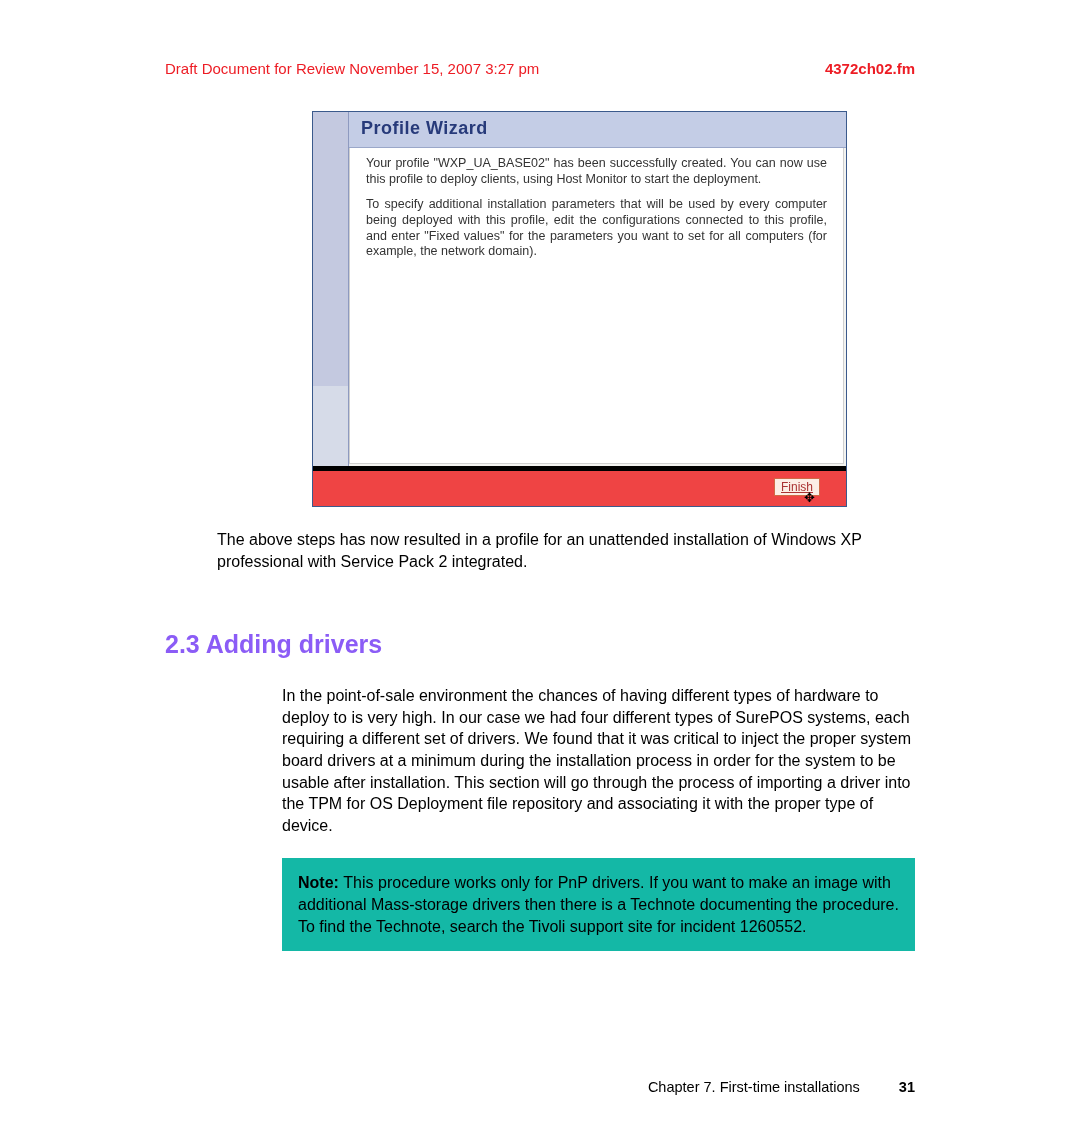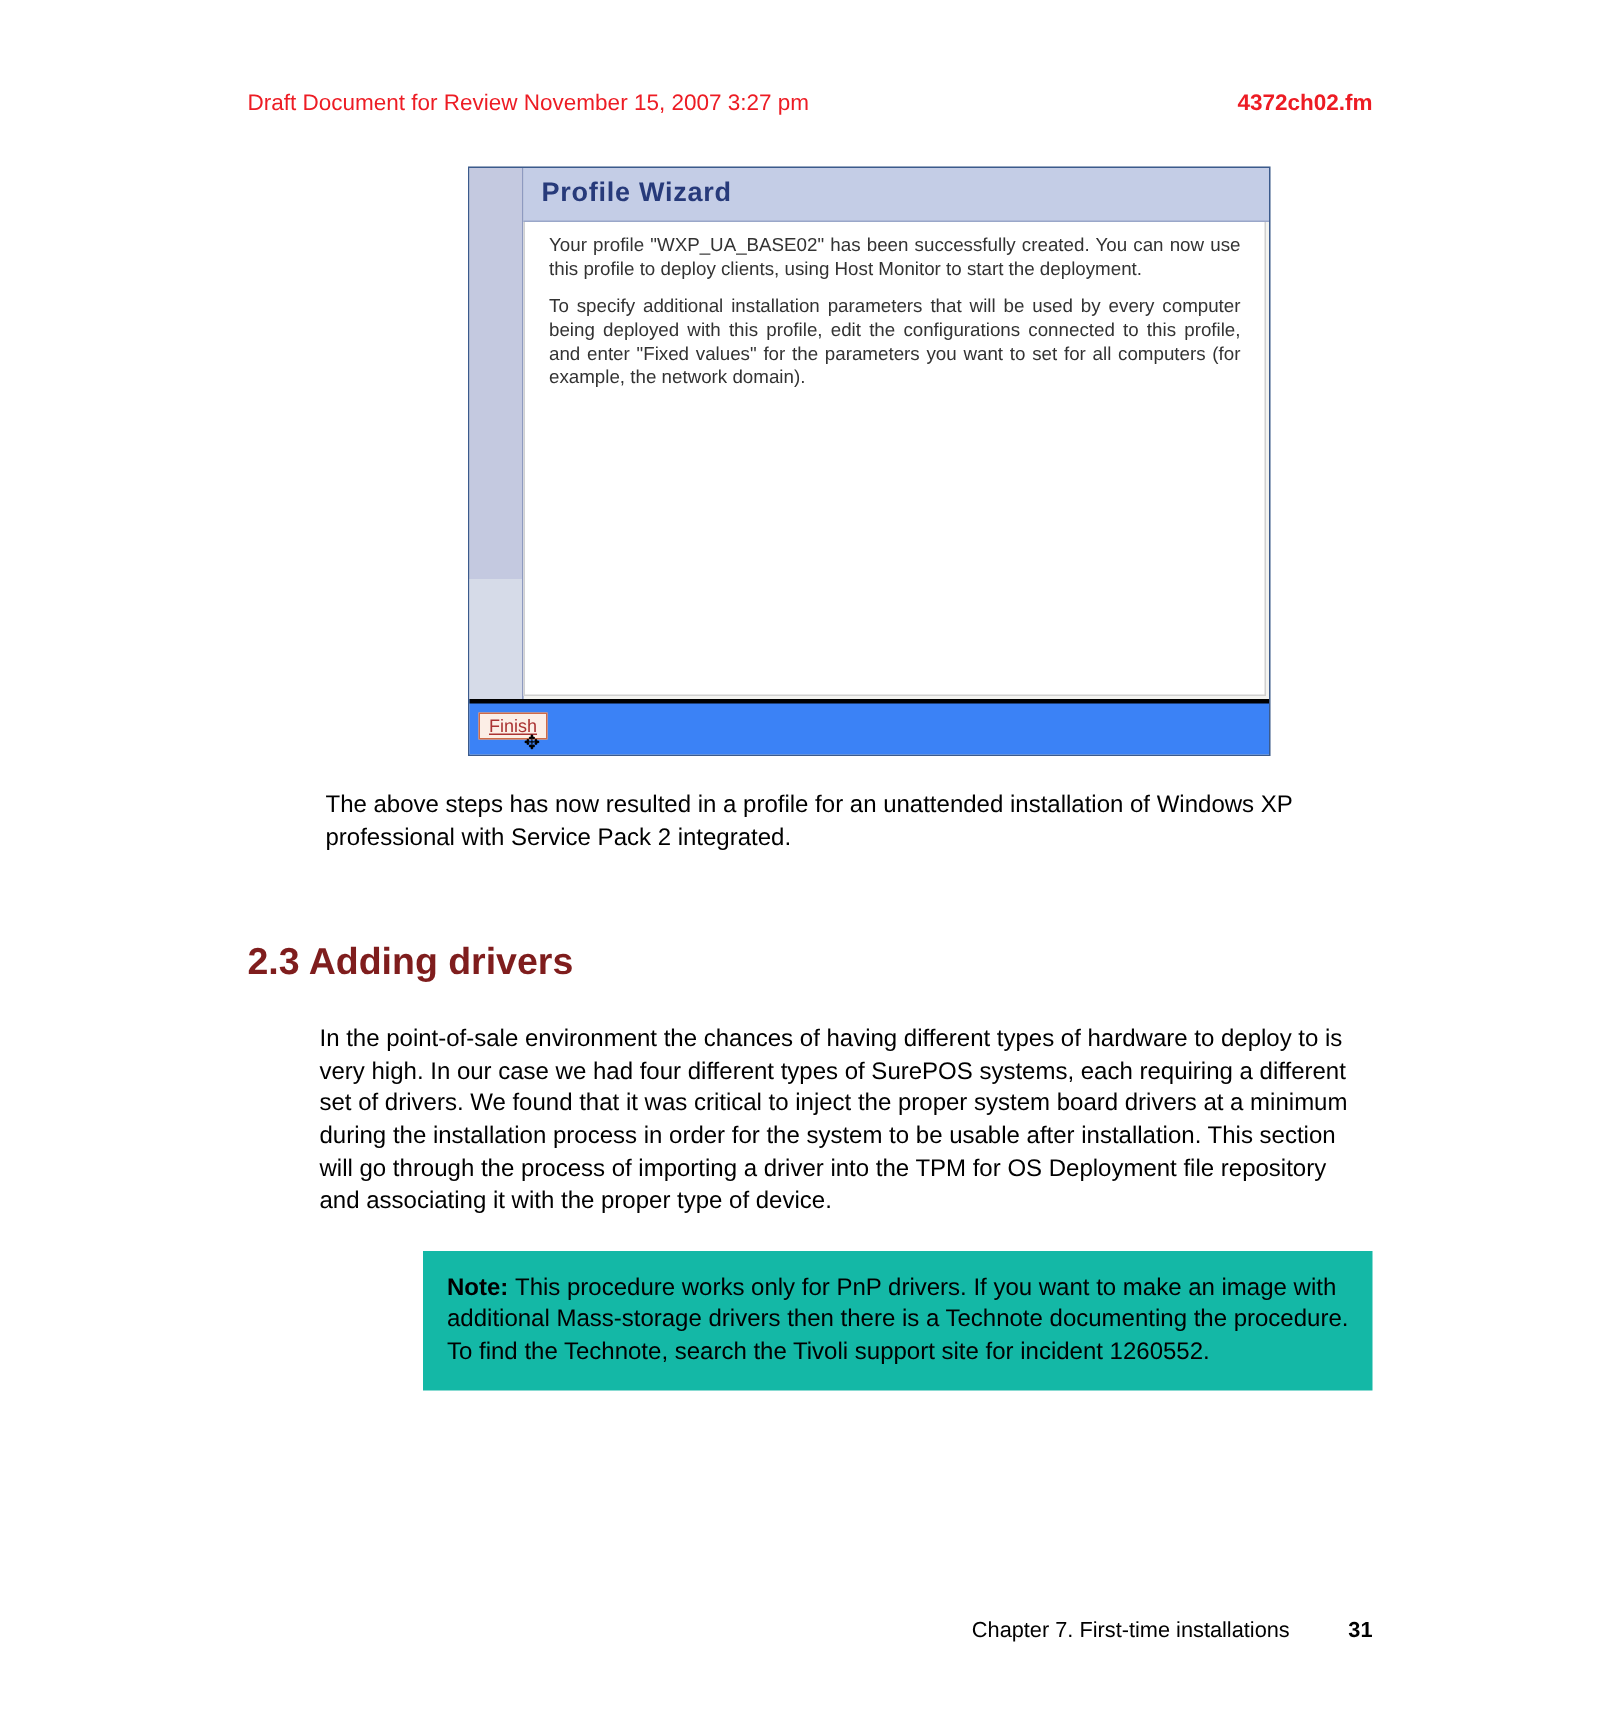--- a/index.html
+++ b/index.html
@@ -71,23 +71,24 @@
     border-top:none;
     margin-right:2px;
     margin-bottom:2px;
   }
   .wizard-content p {
     margin-bottom: 10px;
     text-align: justify;
     line-height:1.25;
   }
   .wizard-footer {
-    background: #3b82f6;
-    border-top:3px solid #000000;
+    background: #ef4444;
+    border-top:5px solid #000000;
     padding: 6px 26px 10px 6px;
+    text-align: right;
   }
   .finish-btn {
     display:inline-block;
     position:relative;
     border:1px solid #d06a46;
     background:#fceee6;
     color:#a33;
     font-size:12px;
     padding:1px 6px;
     text-decoration:underline;
@@ -111,24 +112,24 @@
     margin-left: 52px;
     margin-top: 22px;
     font-size: 16px;
     line-height: 1.35;
     color: #000;
   }
   .section-head {
     margin-top: 58px;
     font-size: 25px;
     font-weight: 700;
-    color:#7f1d1d;
+    color:#8b5cf6;
   }
   .section-para {
-    margin-left: 48px;
+    margin-left: 117px;
     margin-top: 26px;
     font-size: 16px;
     line-height: 1.35;
     color: #000;
   }
   .note-box {
     margin-left: 117px;
     margin-top: 22px;
     background: #14b8a6;
     padding: 14px 16px;

